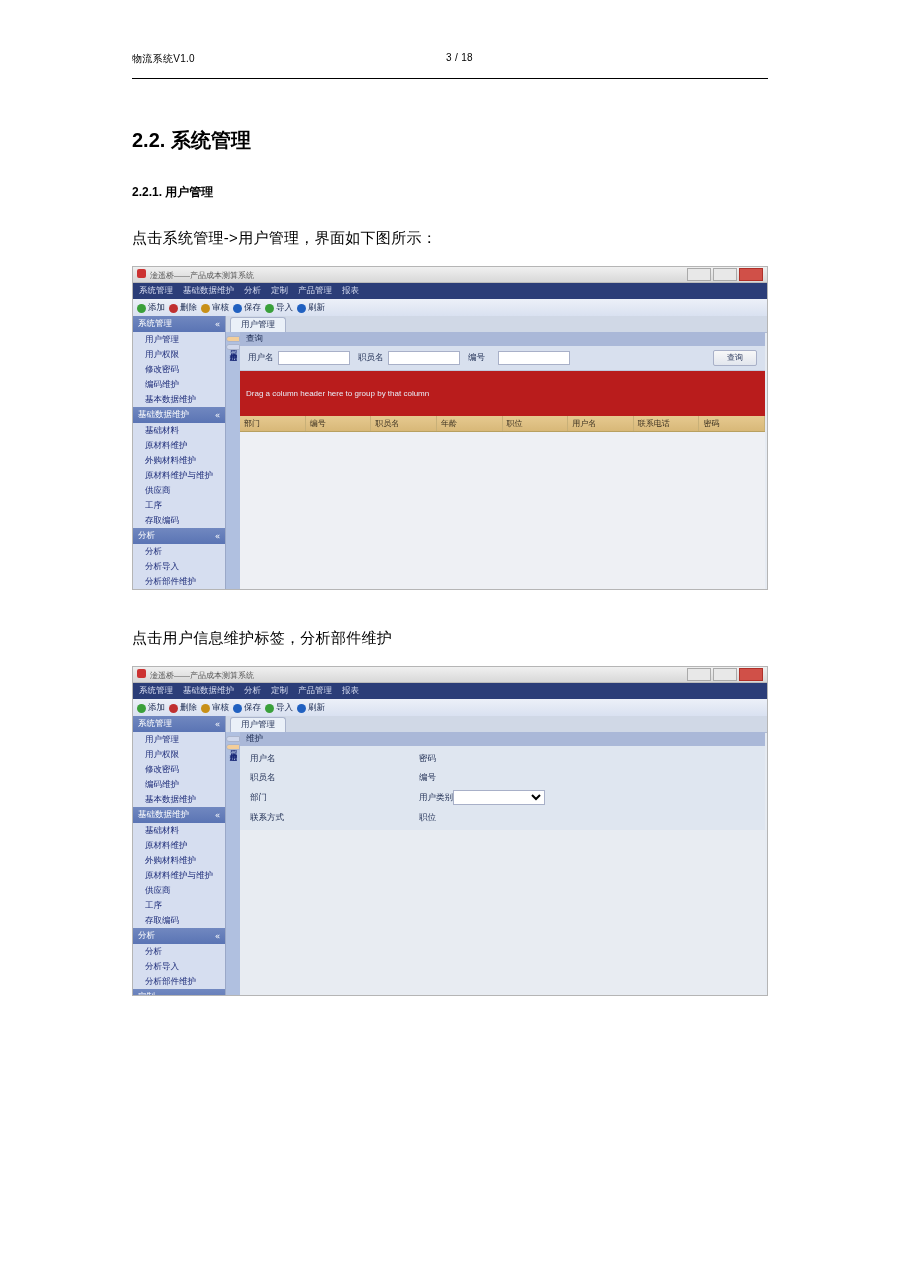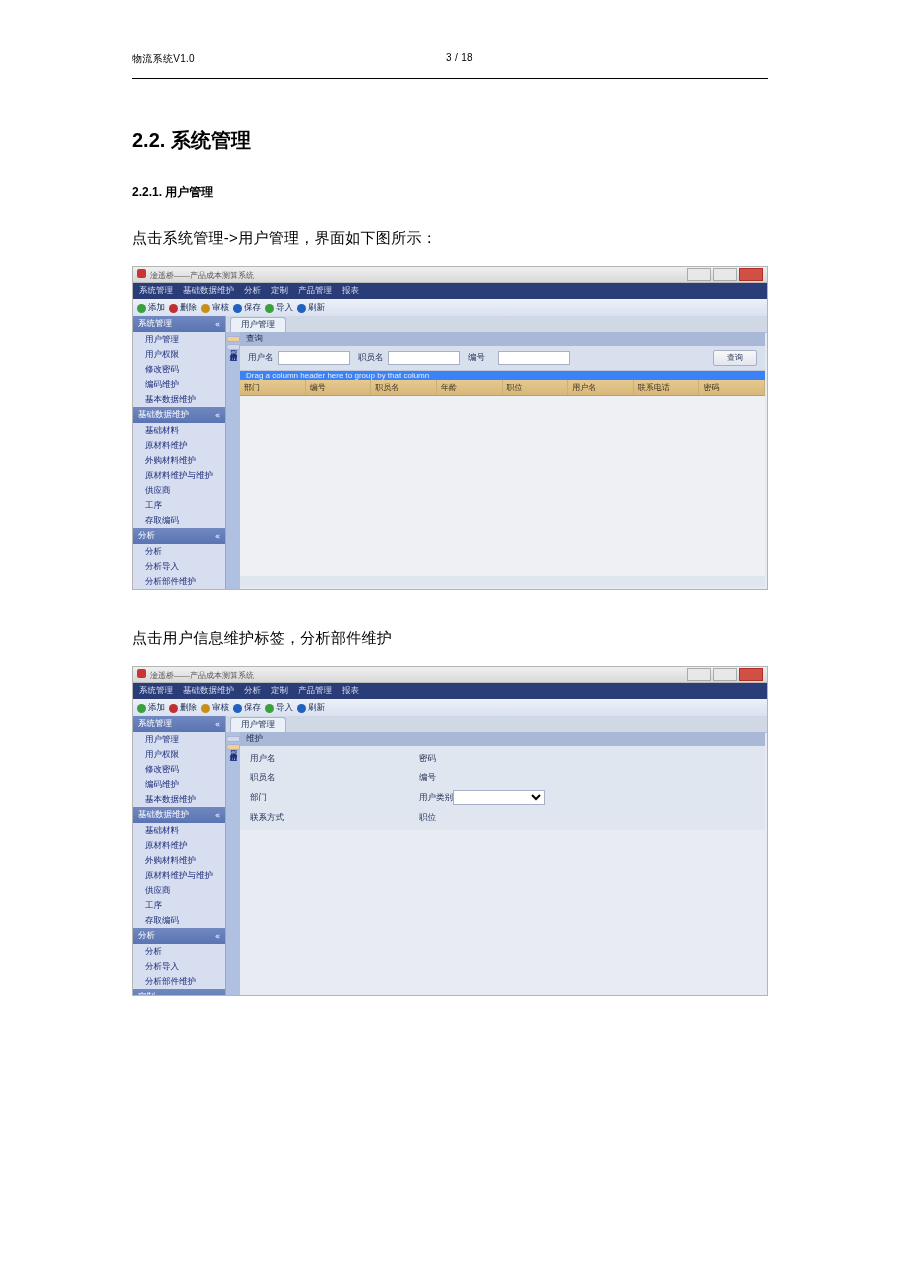--- a/index.html
+++ b/index.html
@@ -191,24 +191,24 @@
     margin-left:auto;
     width:42px;height:14px;
     background:linear-gradient(#f8f8f8,#e2e6ee);
     border:1px solid #a8b0c8;
     border-radius:2px;
     text-align:center;
     font-size:8px;
     line-height:13px;
   }
   .grid-group {
-    background:#3b82f6;
+    background:#b91c1c;
     color:#e8ecf6;
     font-size:8px;
-    padding:0 6px;
+    padding:18px 6px;
   }
   .grid-head {
     display:flex;
     background:linear-gradient(#e6c990,#d8b878);
     border-bottom:1px solid #b8a060;
     font-size:8px;
   }
   .grid-head .gh {
     flex:1;
     padding:2px 4px;

